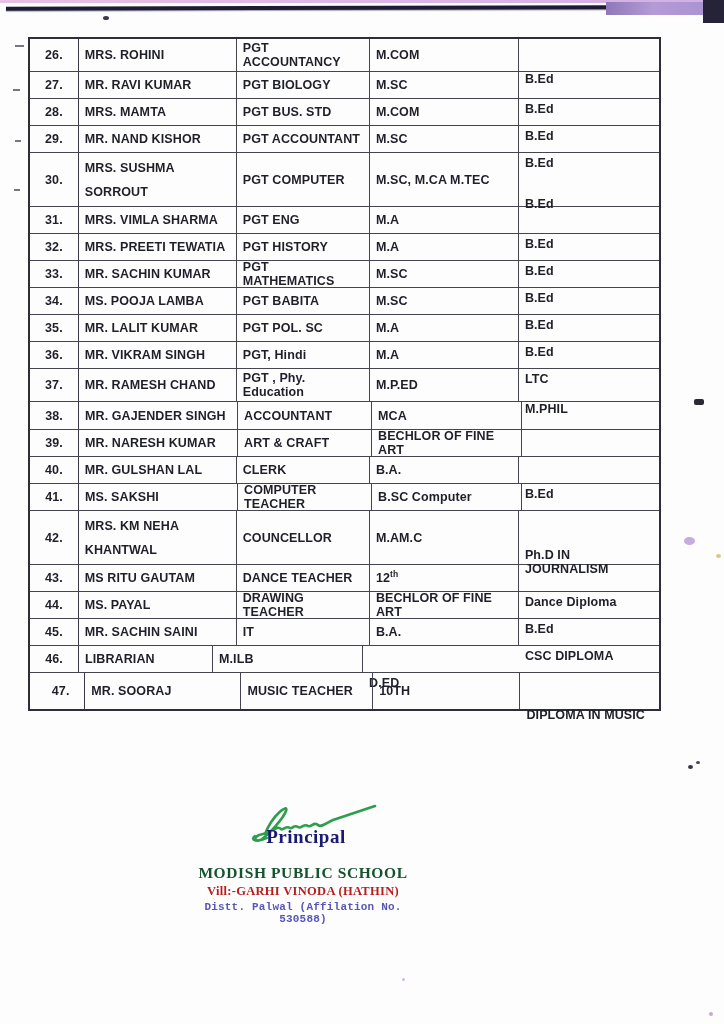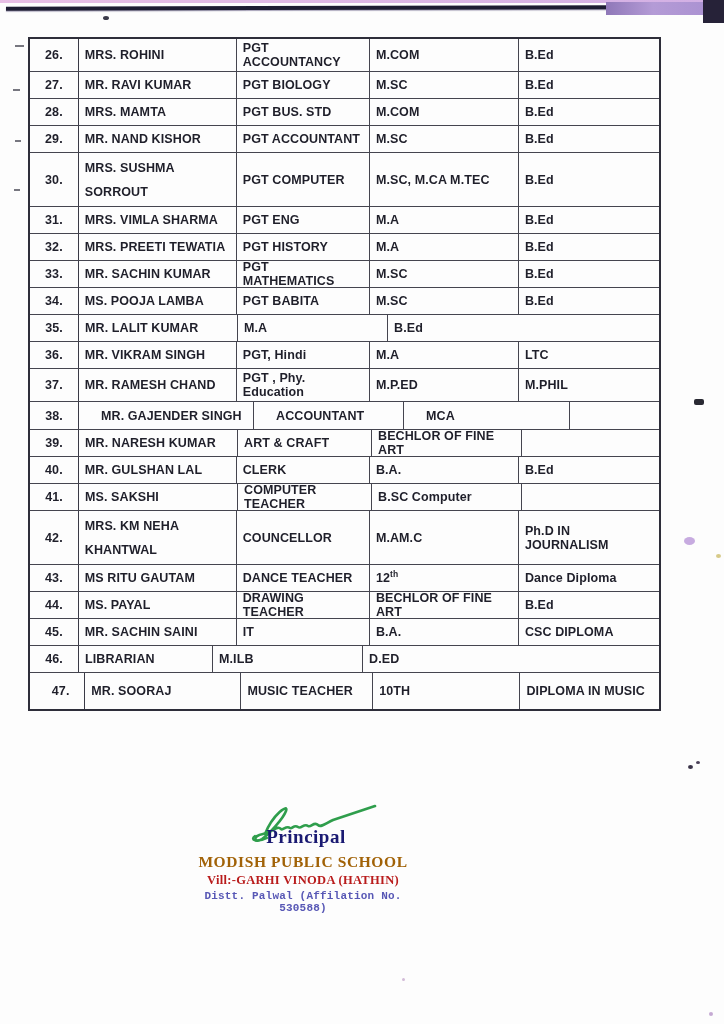--- a/index.html
+++ b/index.html
@@ -22,36 +22,36 @@
   .stafftable{
     position:absolute;left:28px;top:37px;width:633px;
     border:2px solid #2e2e3a;box-sizing:border-box;
     color:#1f1f2a;font-size:12.5px;font-weight:700;letter-spacing:.1px;
   }
   .trow{display:flex;height:27px;border-bottom:1.4px solid #45454f;box-sizing:border-box;}
   .trow:last-child{border-bottom:none;}
   .trow:nth-child(1){height:33px;}
   .trow:nth-child(5){height:54px;}
   .trow:nth-child(12){height:33px;}
-  .trow:nth-child(13){height:28px;gap:16px;}
+  .trow:nth-child(13){height:28px;}
   .trow:nth-child(17){height:54px;}
   .trow:nth-child(22){height:36px;padding-left:7px;}
   .c{display:flex;align-items:center;box-sizing:border-box;height:100%;
      border-right:1.4px solid #45454f;padding:0 6px;overflow:hidden;}
   .c-sn{width:49px;justify-content:center;border-right-color:#3a3a46;}
   .c-name{width:159px;flex-direction:column;align-items:flex-start;justify-content:center;line-height:24px;}
   .c-post{width:134px;}
   .c-qual{width:150px;align-items:center;}
-  .c-other{width:141px;border-right:none;}
+  .c-other{width:141px;border-right:none;margin-top:24px;}
   .sup{font-size:8.5px;font-weight:700;align-self:flex-start;margin-top:4px;}
   
   .stamp{position:absolute;left:182px;top:826px;width:242px;text-align:center;
     font-family:"Liberation Serif", serif;}
   .stamp .principal{font-size:19px;font-weight:700;color:#1a1a72;letter-spacing:.5px;margin-left:6px;}
-  .stamp .school{font-size:15.5px;font-weight:700;color:#a16207;letter-spacing:.6px;margin-top:5px;}
+  .stamp .school{font-size:15.5px;font-weight:700;color:#14532d;letter-spacing:.6px;margin-top:16px;}
   .stamp .village{font-size:12.5px;font-weight:700;color:#b91c1c;letter-spacing:.3px;margin-top:2px;}
   .stamp .district{font-size:11px;font-weight:700;color:#4646ae;letter-spacing:.2px;margin-top:2px;opacity:.9;font-family:Liberation Mono, monospace;}
   .sig{position:absolute;left:243px;top:798px;}
 </style>
 </head>
 <body>
 
 <div class="page">
 
   <div class="scan-top-magenta"></div>
@@ -188,20 +188,21 @@
       </div>
       <div class="c c-other">B.Ed</div>
     </div>
 
     <div class="trow">
       <div class="c c-sn">35.</div>
       <div class="c c-name">
         <div>MR. LALIT KUMAR</div>
 
       </div>
+      <div class="c c-post">PGT POL. SC</div>
       <div class="c c-qual">
         <span>M.A</span>
       </div>
       <div class="c c-other">B.Ed</div>
     </div>
 
     <div class="trow">
       <div class="c c-sn">36.</div>
       <div class="c c-name">
         <div>MR. VIKRAM SINGH</div>

